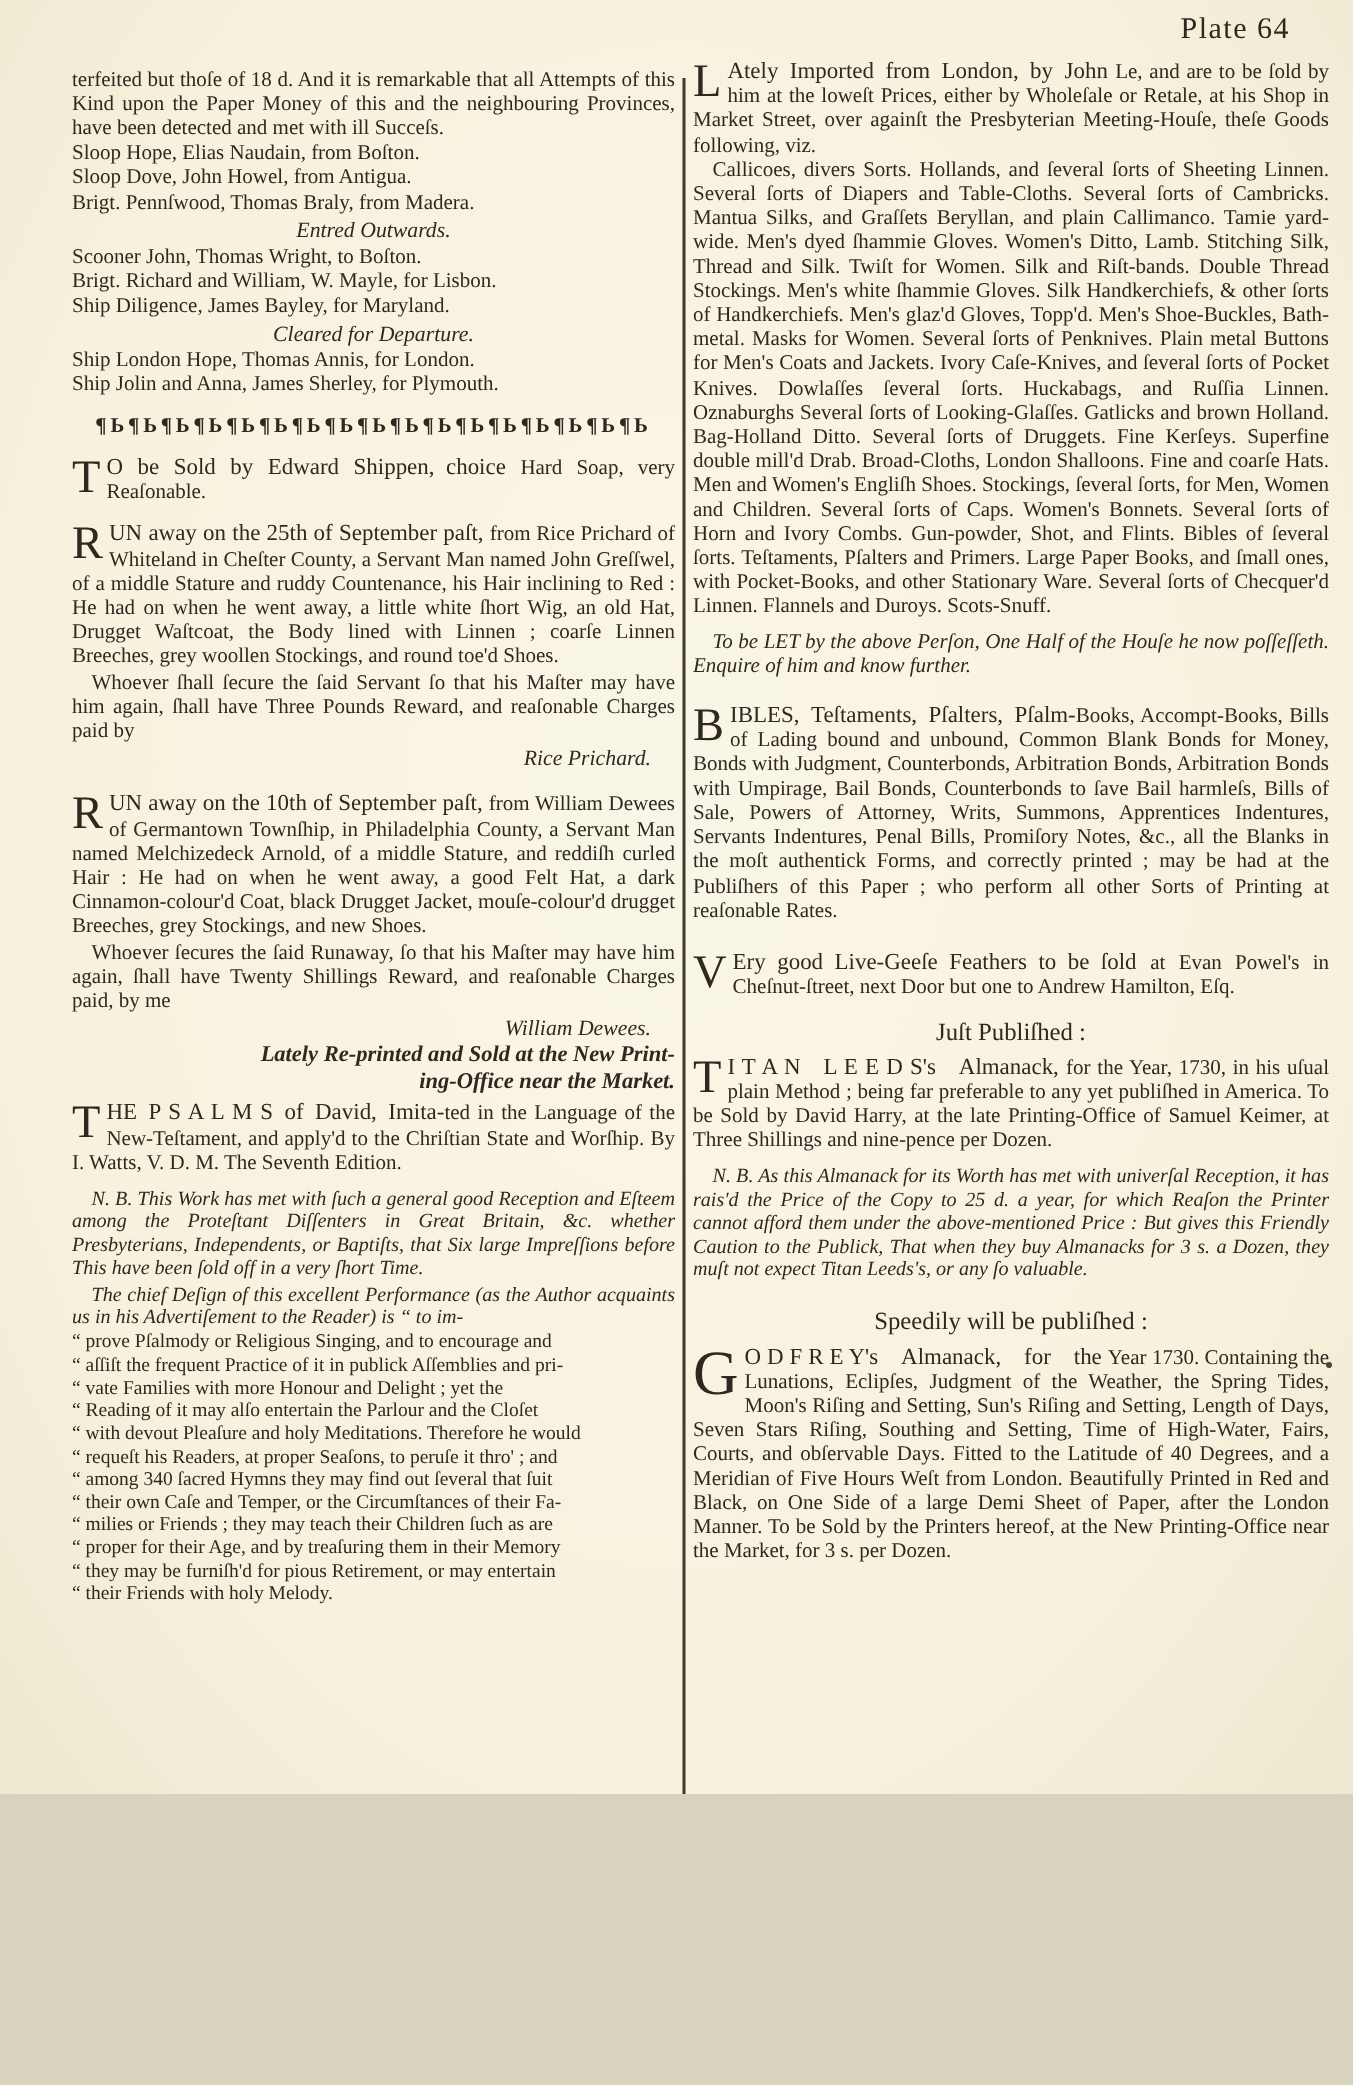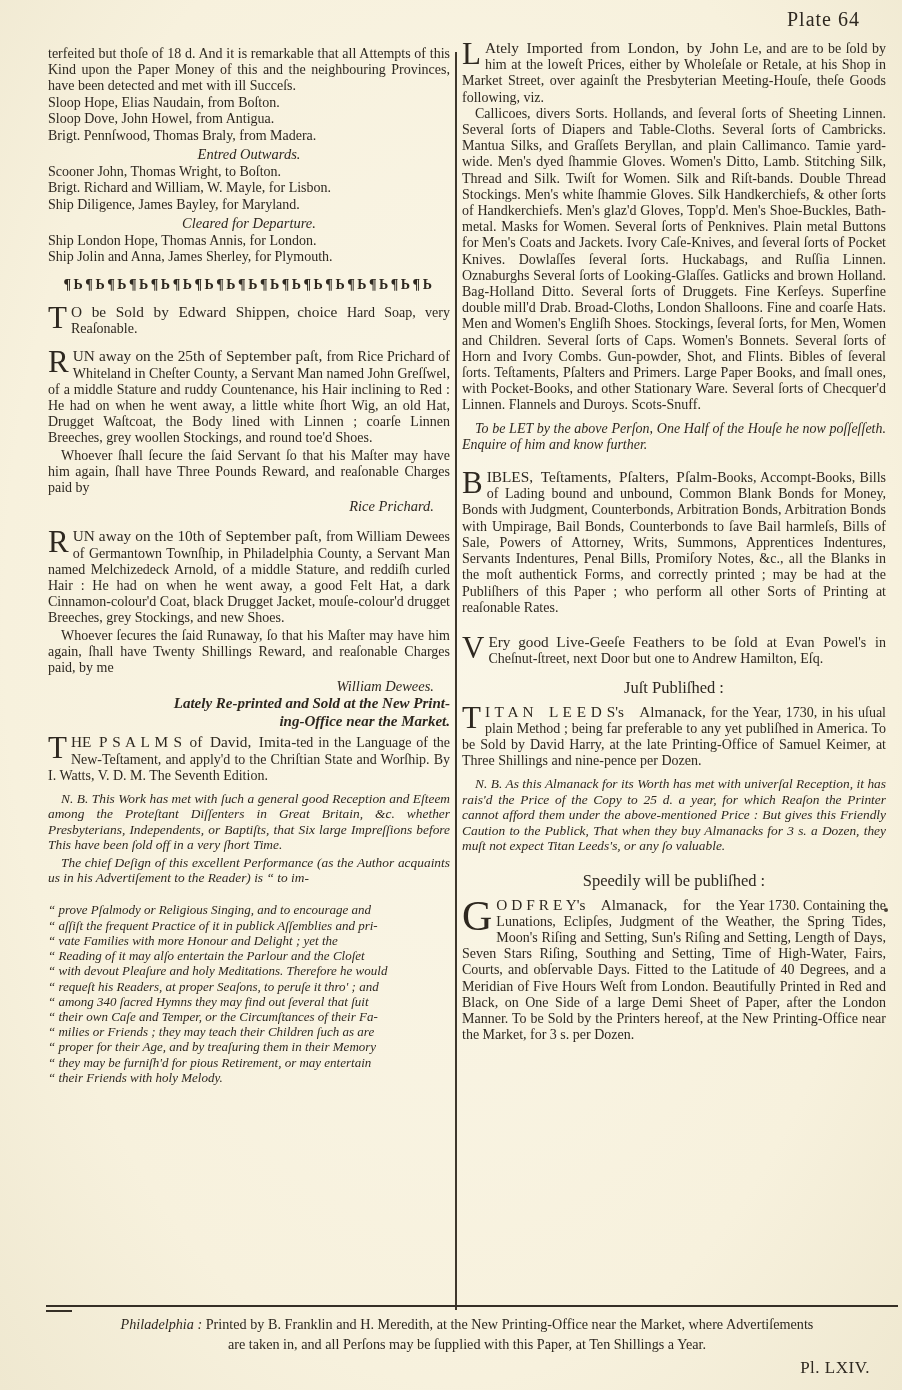--- a/index.html
+++ b/index.html
@@ -1,17 +1,17 @@
 <!DOCTYPE html>
 <html><head>
 <meta charset="utf-8">
 <style>
   html,body{margin:0;padding:0;background:#d8d2bf;}
   .page{
-    position:relative;width:902px;height:1390px;margin:0 auto;
+    position:relative;width:902px;height:1196px;margin:0 auto;
     background:#f8f3e1;
     background-image:radial-gradient(ellipse at 50% 45%, #faf6e7 0%, #f7f1dd 70%, #efe8d0 100%);
     color:#2e2820;
     font-family:"Liberation Serif", serif;
     overflow:hidden;
   }
   p{margin:0;}
   .j{text-align:justify;}
   .it{font-style:italic;}
   .ind{text-indent:13px;}
@@ -26,21 +26,21 @@
   .ornament{text-align:center;font-size:14px;font-weight:bold;letter-spacing:2.5px;margin:11px 0 0;white-space:nowrap;overflow:hidden;}
   .adv-head{font-size:29px;text-align:center;margin:3px 0 8px;font-weight:normal;letter-spacing:.5px;}
   .ad{margin-top:11px;}
   .ad-follow{margin-top:1px;}
   .dropcap{float:left;font-size:31px;line-height:26px;padding:1px 4px 0 0;}
   .dropcap-lg{font-size:42px;line-height:36px;}
   .lead{font-size:15.3px;}
   .sig{text-align:right;font-style:italic;padding-right:16px;font-size:14.5px;margin-top:2px;}
   .reprint{font-style:italic;font-size:15px;line-height:18px;text-align:right;margin:0 0 4px;white-space:pre-line;}
   .nb{font-style:italic;font-size:13.4px;line-height:15.4px;margin-top:7px;}
-  .quote{font-style:italic;font-size:13px;line-height:15.2px;white-space:pre-line;margin-top:17px;}
+  .quote{font-size:13px;line-height:15.2px;white-space:pre-line;margin-top:1px;}
   .pub-head{font-size:16.5px;text-align:center;margin:13px 0 7px;font-weight:normal;}
   .footer-rule{position:absolute;left:46px;top:1305px;width:852px;height:2px;background:#352f26;}
   .footer-dash{position:absolute;left:46px;top:1310px;width:26px;height:1.5px;background:#352f26;}
   .imprint{position:absolute;left:48px;top:1315px;width:838px;text-align:center;font-size:14.2px;line-height:19.5px;}
   .plate-footer{position:absolute;right:32px;top:1358px;font-size:17px;letter-spacing:.5px;}
   .margin-dot{position:absolute;left:884px;top:908px;width:4px;height:4px;border-radius:50%;background:#4a4438;}
 </style>
 </head>
 <body>
 

